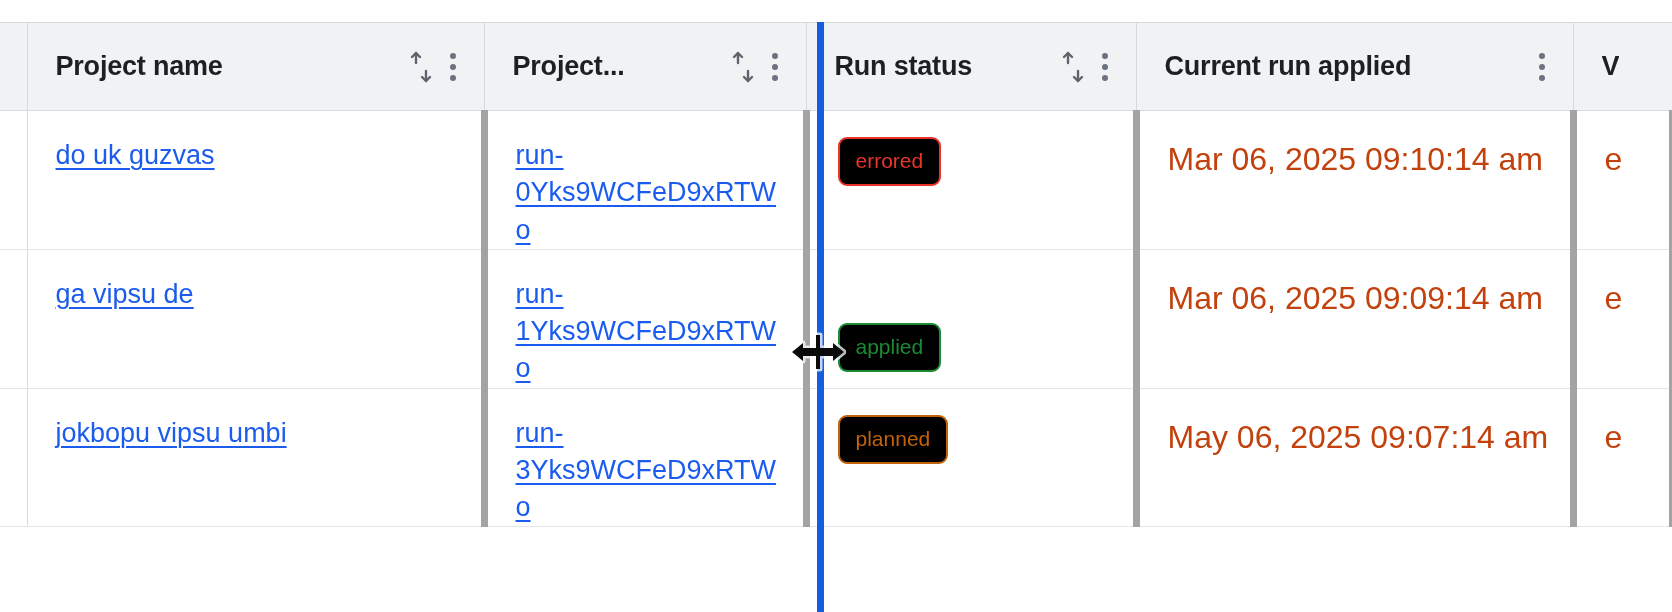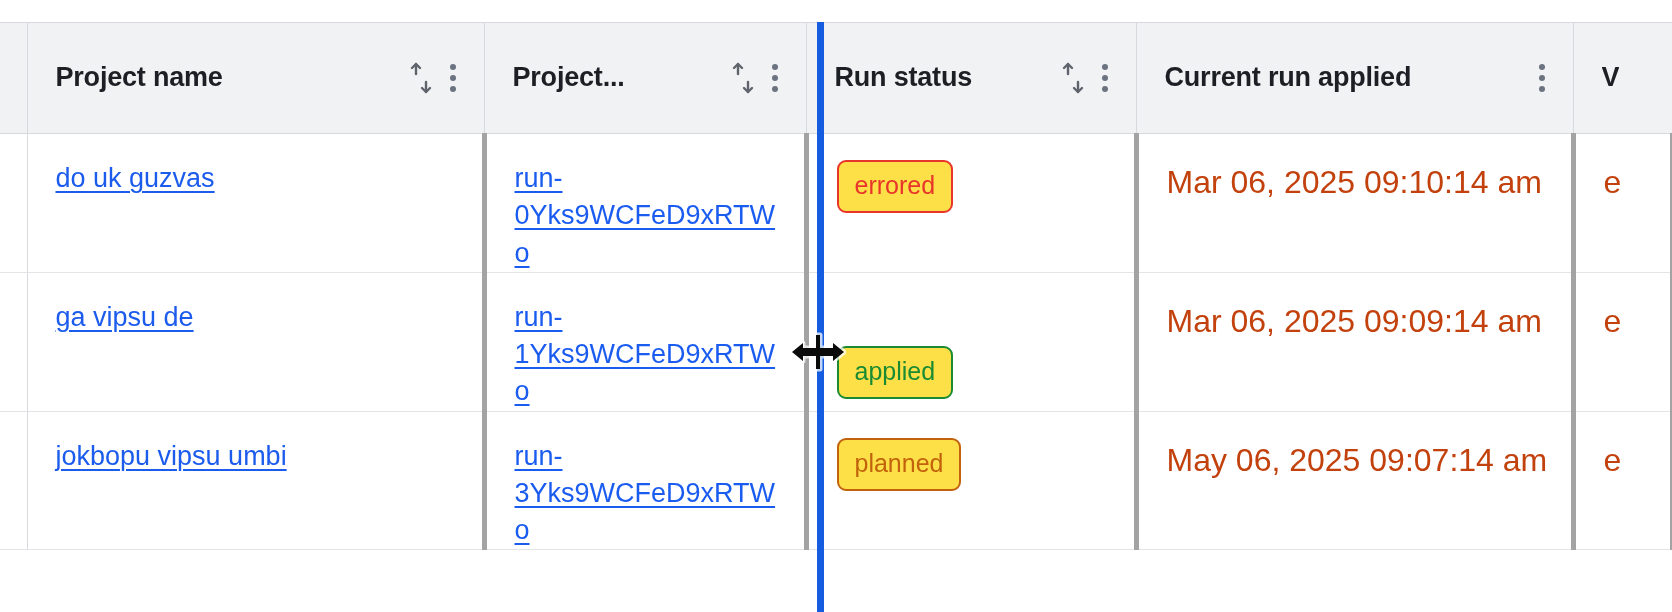--- a/index.html
+++ b/index.html
@@ -31,21 +31,21 @@
     top: 22px;
     left: 0;
     width: 1672px;
     border-collapse: collapse;
     table-layout: fixed;
   }
 
   
   .thead-row {
     background: #f97316;
-    height: 111px;
+    height: 88px;
     border-radius: 27px;
   }
   .th {
     background: #f1f2f4;
     border-top: 1px solid #d7d9dd;
     border-bottom: 1px solid #d7d9dd;
     border-right: 1px solid #d7d9dd;
     padding: 0;
     vertical-align: middle;
     box-sizing: border-box;
@@ -102,21 +102,21 @@
     padding: 0;
   }
 
   
   .tr {
     height: 128px;
     background: #ffffff;
   }
   .td {
     border-bottom: 1px solid #e2e4e8;
-    border-right: 5px solid #a3a3a3;
+    border-right: 7px solid #a3a3a3;
     padding: 0 16px 0 28px;
     vertical-align: top;
     box-sizing: border-box;
     background: #ffffff;
   }
   .td-pad-top { padding-top: 26px; }
 
   .cell-link {
     font-size: 27px;
     color: #1a56db;
@@ -135,26 +135,26 @@
   .cell-text {
     font-size: 32px;
     color: #c2410c;
     line-height: 1.38;
     white-space: nowrap;
   }
 
   
   .badge {
     display: inline-block;
-    font-size: 25px;
+    font-size: 21px;
     line-height: 1;
     padding: 11px 16px 13px;
     border-radius: 9px;
     border: 2px solid currentColor;
-    background: #fde047;
+    background: #000000;
     white-space: nowrap;
   }
   .badge-errored { color: #e8342a; }
   .badge-applied { color: #1a8b32; margin-top: 47px; }
   .badge-planned { color: #c2620c; text-align: right; }
 
   
   .resize-line {
     position: absolute;
     top: 22px;

